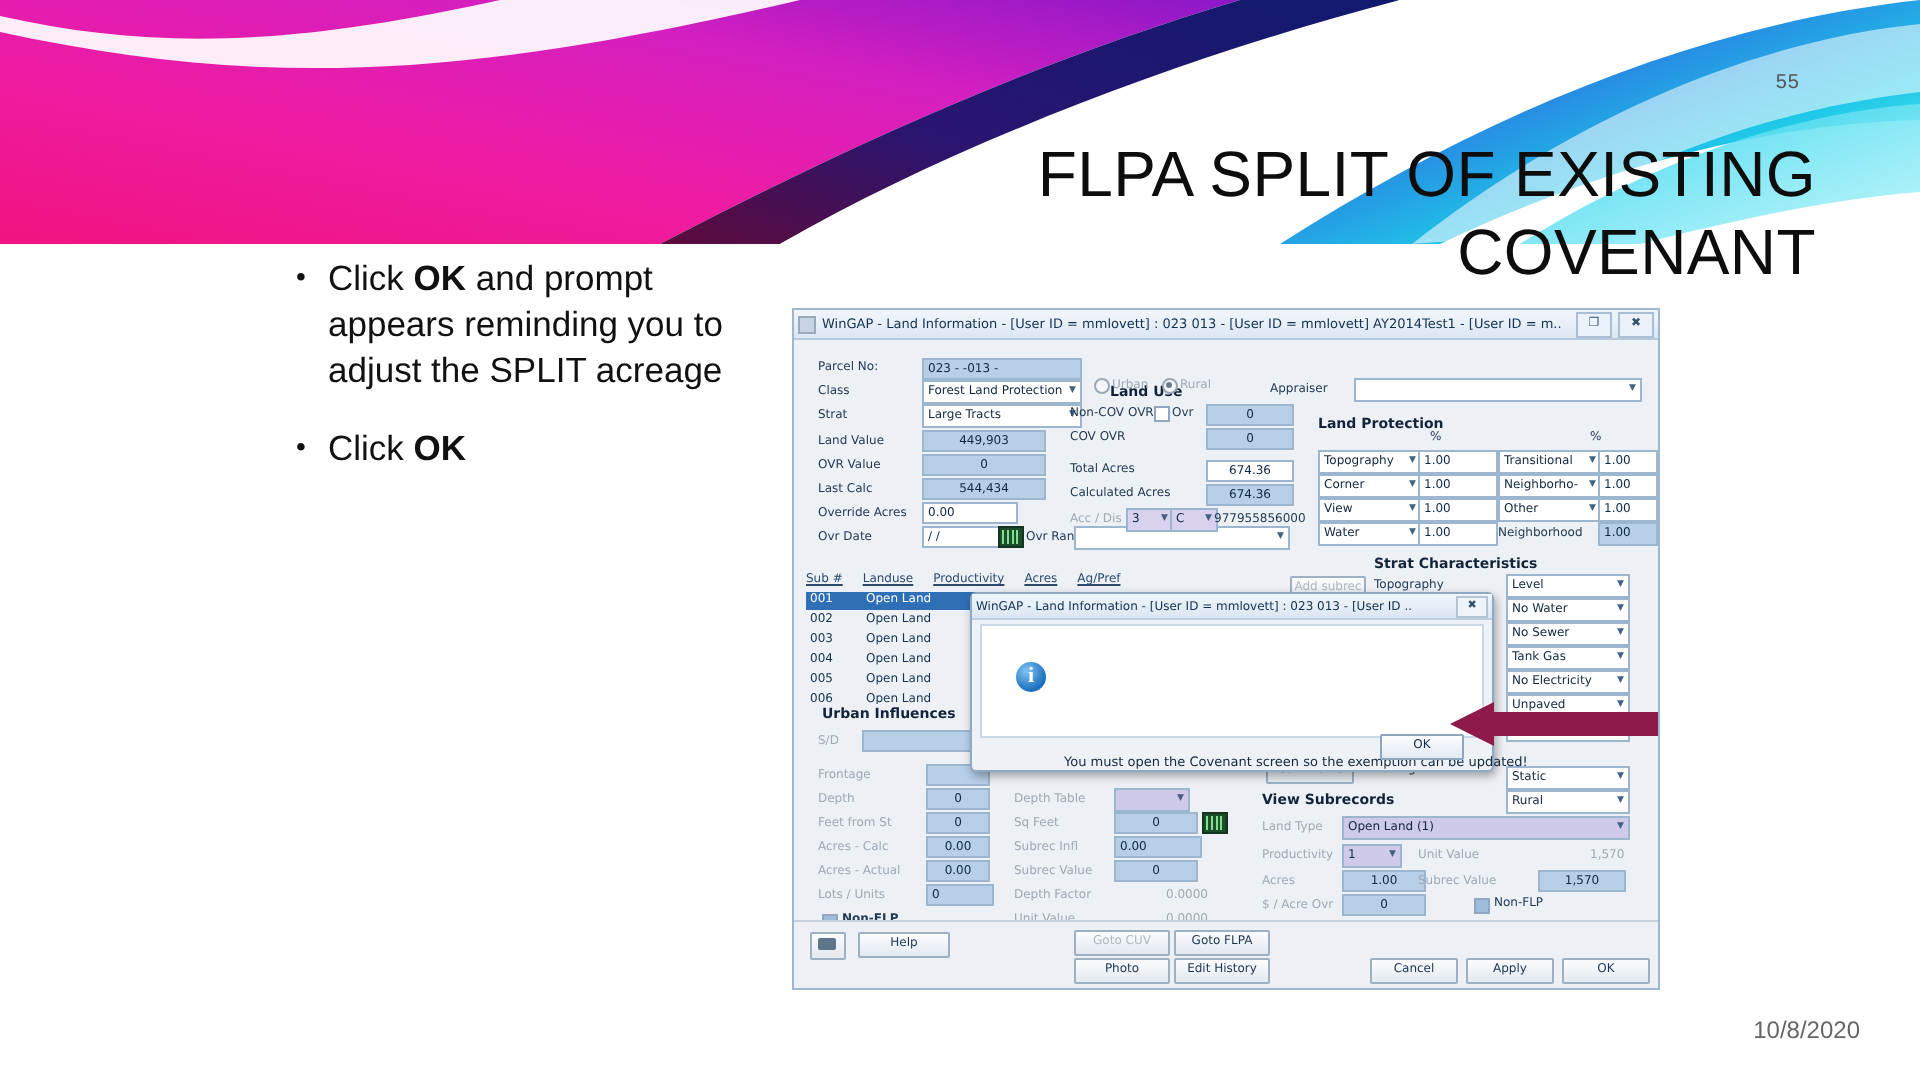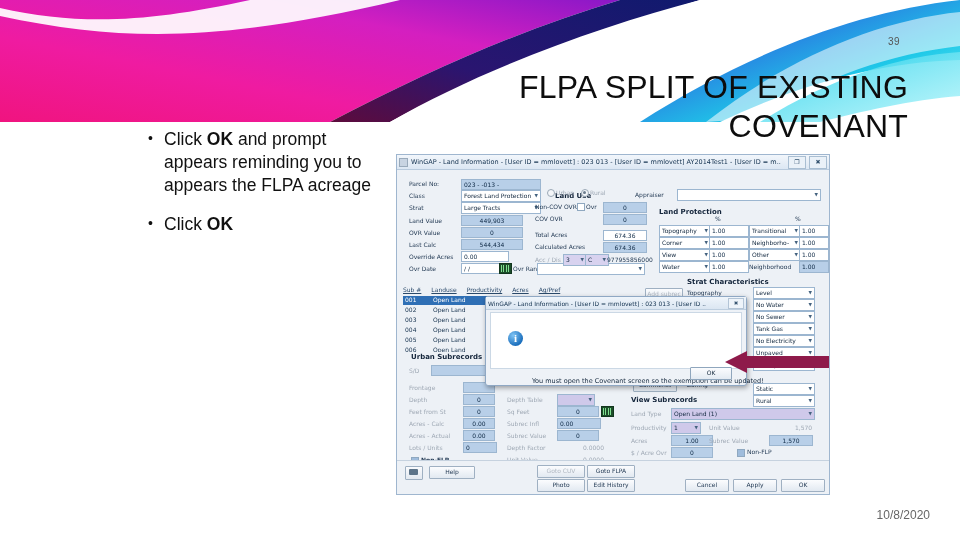--- a/index.html
+++ b/index.html
@@ -151,29 +151,29 @@
     <path d="M0,16 C130,44 230,40 400,0 L250,0 C150,22 80,26 0,8 Z" fill="#ffffff" opacity="0.92"></path>
     <path d="M330,122 C430,70 520,30 620,0 L700,0 C590,34 470,78 390,122 Z" fill="url(#gDark)"></path>
     <path d="M700,0 L960,0 L960,16 C860,34 760,66 690,122 L390,122 C480,70 600,26 700,0 Z" fill="#ffffff"></path>
     <path d="M960,0 L960,60 C880,62 800,84 720,122 L640,122 C740,58 850,12 960,0 Z" fill="url(#gCyan)"></path>
     <path d="M960,12 L960,46 C890,54 820,78 760,118 L706,122 C790,56 880,20 960,12 Z" fill="#ffffff" opacity="0.55"></path>
     <path d="M960,52 L960,96 C910,100 860,112 820,122 L760,122 C830,78 900,56 960,52 Z" fill="url(#gCyan2)" opacity="0.85"></path>
     <path d="M0,0 L960,0 L960,4 L0,4 Z" fill="#ffffff" opacity="0.0"></path>
   </svg>
 </div>
 
-<div id="page-num">39</div>
+<div id="page-num">55</div>
 <div id="slide-date">10/8/2020</div>
 
 <div id="title">FLPA SPLIT OF EXISTING COVENANT</div>
 
 <div id="bullets">
   <div class="bullet">
     <span class="dot">•</span>
-    <span class="btext"><span>Click </span><b>OK</b><span> and prompt appears reminding you to appears the FLPA acreage</span></span>
+    <span class="btext"><span>Click </span><b>OK</b><span> and prompt appears reminding you to adjust the SPLIT acreage</span></span>
   </div>
   <div class="bullet">
     <span class="dot">•</span>
     <span class="btext"><span>Click </span><b>OK</b><span></span></span>
   </div>
 </div>
 
 <div id="appwin">
 
   <div id="titlebar">
@@ -302,21 +302,21 @@
     </div>
     <div class="grow" style="top:166px;">
       <span class="c1">005</span>
       <span class="c2">Open Land</span>
     </div>
     <div class="grow" style="top:176px;height:6px;overflow:hidden;">
       <span class="c1">006</span>
       <span class="c2">Open Land</span>
     </div>
 
-    <div class="sect" style="left:14px;top:183px;">Urban Subrecords</div>
+    <div class="sect" style="left:14px;top:183px;">Urban Influences</div>
     <div class="lbl dim" style="left:12px;top:197px;">S/D</div>
     <div class="fld" style="left:34px;top:195px;width:78px;"></div>
 
     <div class="lbl dim" style="left:12px;top:214px;">Frontage</div>
     <div class="fld" style="left:66px;top:212px;width:30px;"></div>
     <div class="lbl dim" style="left:12px;top:226px;">Depth</div>
     <div class="fld" style="left:66px;top:224px;width:30px;">0</div>
     <div class="lbl dim" style="left:12px;top:238px;">Feet from St</div>
     <div class="fld" style="left:66px;top:236px;width:30px;">0</div>
     <div class="lbl dim" style="left:12px;top:250px;">Acres - Calc</div>

